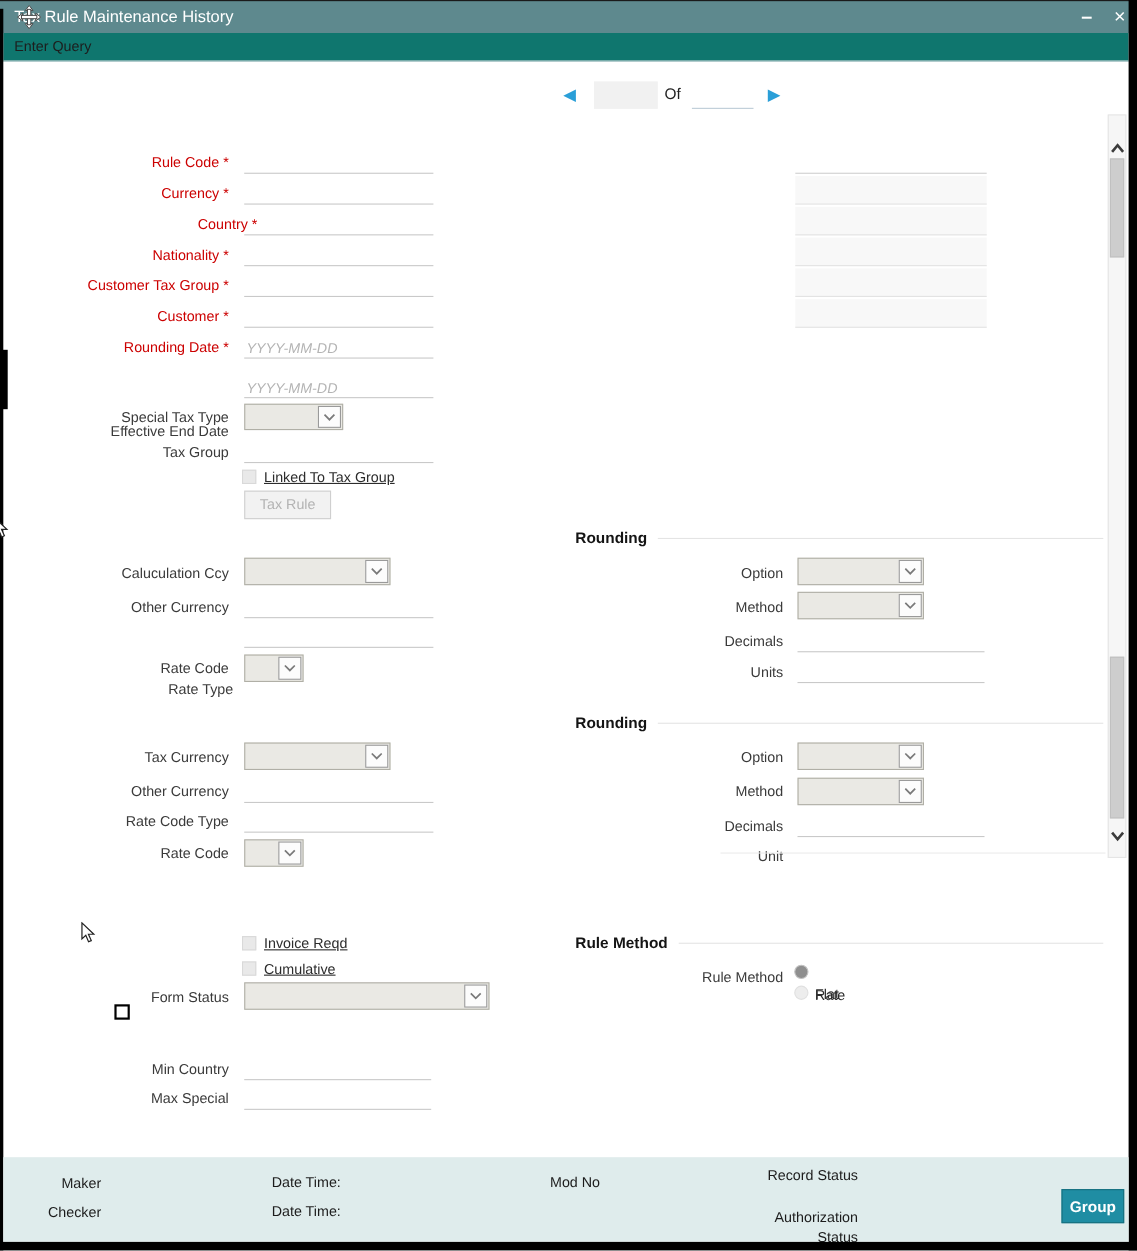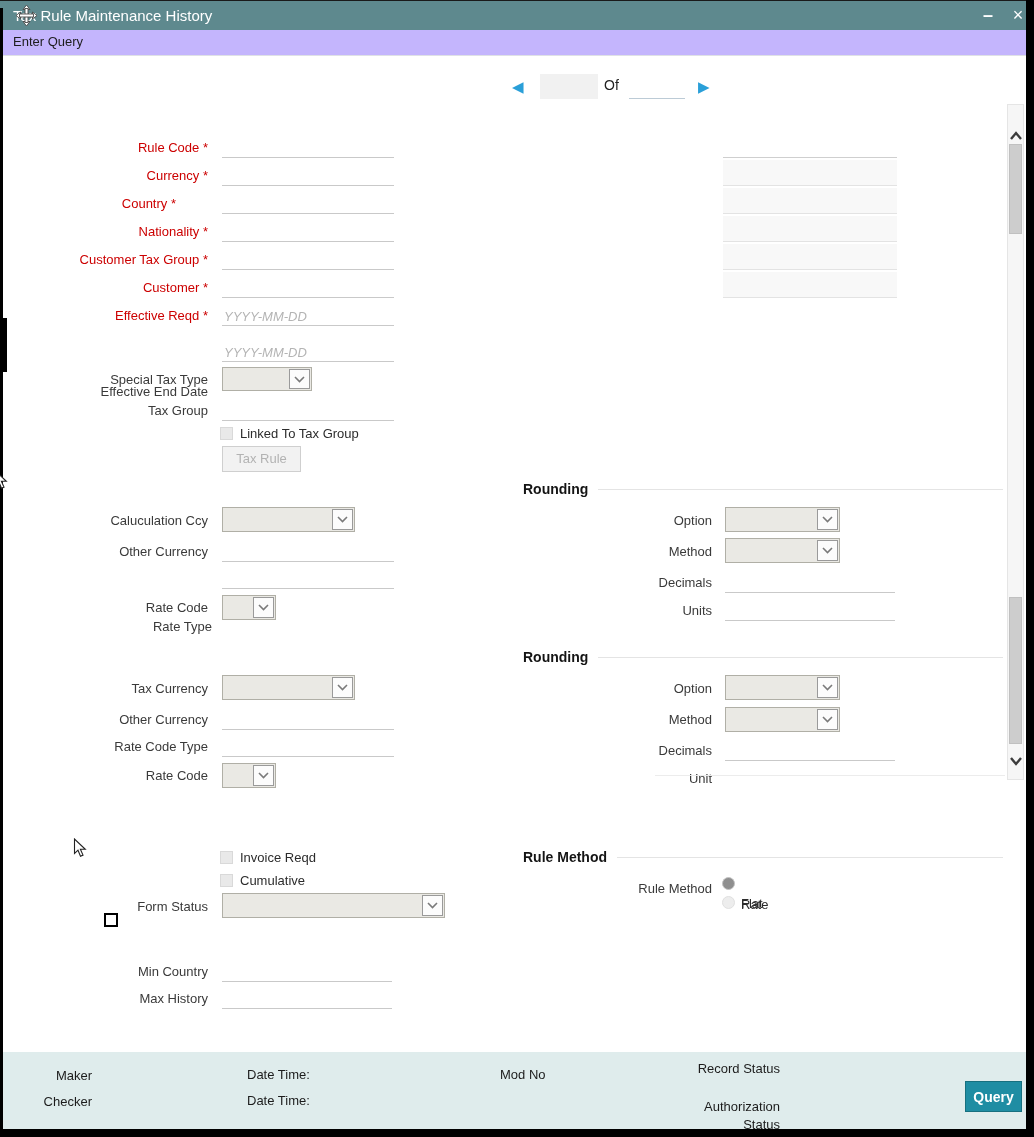--- a/index.html
+++ b/index.html
@@ -5,21 +5,21 @@
   html,body{margin:0;padding:0;background:#cfcfcf;}
   #screen{
     position:relative;width:1034px;height:1137px;overflow:hidden;
     background:#ffffff;font-family:"Liberation Sans",sans-serif;
     -webkit-font-smoothing:antialiased;
   }
   
   .titlebar{position:absolute;left:0;top:0;width:1034px;height:30px;background:#5e898e;border-top:1px solid #27464a;box-sizing:border-box;}
   .title-text{position:absolute;left:13px;top:6px;color:#ffffff;font-size:15px;white-space:nowrap;}
   .win-btn{position:absolute;top:2px;width:28px;height:25px;color:#ffffff;text-align:center;font-size:18px;line-height:25px;cursor:pointer;user-select:none;}
-  .menubar{position:absolute;left:3px;top:30px;width:1023px;height:26px;background:#c4b5fd;border-bottom:1px solid #dfe1e6;box-sizing:border-box;}
+  .menubar{position:absolute;left:3px;top:30px;width:1023px;height:26px;background:#0f766e;border-bottom:1px solid #dfe1e6;box-sizing:border-box;}
   .menubar .mi{position:absolute;left:10px;top:4px;font-size:13px;color:#1d1d1d;}
   .edge-left{position:absolute;left:0;top:8px;width:3px;height:1129px;background:#000;}
   .edge-left-notch{position:absolute;left:0;top:318px;width:7px;height:54px;background:#000;}
   .edge-right{position:absolute;left:1026px;top:0;width:8px;height:1137px;background:#000;}
   .edge-bottom{position:absolute;left:0;top:1129px;width:1034px;height:8px;background:#000;z-index:50;}
   .edge-top{position:absolute;left:0;top:0;width:1034px;height:1px;background:#1a1a1a;}
   
   .nav-arrow{position:absolute;font-size:15px;color:#2a9fd8;cursor:pointer;line-height:20px;}
   .pagebox{position:absolute;left:540px;top:74px;width:54px;height:23px;background:#f1f1f1;border:0;outline:none;font:13px "Liberation Sans",sans-serif;}
   .of-lbl{position:absolute;left:604px;top:77px;font-size:14px;color:#222;}
@@ -27,21 +27,21 @@
   
   .lbl{position:absolute;font-size:13px;color:#3a3a3a;text-align:right;white-space:nowrap;line-height:18px;}
   .lbl.req{color:#cc0000;}
   .uin{position:absolute;height:19px;background:transparent;border:0;border-bottom:1px solid #c9c9c9;outline:none;font:13px "Liberation Sans",sans-serif;color:#701a75;padding:0 2px;box-sizing:border-box;}
   .uin::placeholder{color:#b4b4b4;font-style:italic;font-size:13px;}
   .descf{position:absolute;left:723px;width:174px;height:26px;background:#f8f8f8;border-bottom:1px solid #e3e3e3;box-sizing:border-box;}
   .descf.first{background:transparent;border-bottom:1px solid #cfcfcf;height:19px;}
   .dd{position:absolute;background:#eae9e4;border:1px solid #b0afa6;box-sizing:border-box;display:flex;align-items:stretch;justify-content:flex-end;cursor:pointer;}
   .dd .btn{width:21px;margin:1px;background:#fcfcfc;border:1px solid #9a9a9a;display:flex;align-items:center;justify-content:center;box-sizing:border-box;}
   .cbx{position:absolute;width:13px;height:13px;background:#e9e9e9;border:1px solid #d9d9d9;box-sizing:border-box;}
-  .cbx-lbl{position:absolute;font-size:13px;color:#2c2c2c;line-height:16px;}
+  .cbx-lbl{position:absolute;font-size:13px;color:#2c2c2c;line-height:16px;text-decoration:underline;}
   .sec{position:absolute;display:flex;align-items:center;gap:10px;font-weight:bold;font-size:14px;color:#141414;white-space:nowrap;}
   .sec .line{flex:1;border-top:1px solid #e4e4e4;height:0;}
   .btn-disabled{position:absolute;background:#f2f2f2;border:1px solid #cfcfcf;color:#b3b3b3;font-size:13px;text-align:center;line-height:24px;box-sizing:border-box;}
   .radio{position:absolute;width:13px;height:13px;border-radius:50%;box-sizing:border-box;cursor:pointer;}
   .radio.sel{background:#8f8f8f;border:1px solid #c2c2c2;}
   .radio.unsel{background:#ededed;border:1px solid #e0e0e0;}
   .rad-lbl{position:absolute;font-size:13px;color:#2c2c2c;}
   .blackbox{position:absolute;left:104px;top:913px;width:14px;height:14px;border:2px solid #000;background:#fff;box-sizing:border-box;}
   .divline{position:absolute;border-top:1px solid #ececec;height:0;}
   
@@ -91,37 +91,37 @@
   <span class="nav-arrow" style="left:512px;top:77px;">◀</span>
   <input class="pagebox" style="">
   <span class="of-lbl">Of</span>
   <input class="pageline" style="">
   <span class="nav-arrow" style="left:698px;top:77px;">▶</span>
 
   <div class="lbl req" style="right:826px;top:139px;"><span>Rule Code</span> <span>*</span></div>
   <input class="uin" style="left: 222px; top: 139px; width: 172px;">
   <div class="lbl req" style="right:826px;top:167px;"><span>Currency</span> <span>*</span></div>
   <input class="uin" style="left: 222px; top: 167px; width: 172px;">
-  <div class="lbl req" style="right:858px;top:195px;margin-left:14px;"><span>Country</span> <span>*</span></div>
+  <div class="lbl req" style="right:800px;top:195px;margin-left:14px;"><span>Country</span> <span>*</span></div>
   <input class="uin" style="left: 222px; top: 195px; width: 172px;">
   <div class="lbl req" style="right:826px;top:223px;"><span>Nationality</span> <span>*</span></div>
   <input class="uin" style="left: 222px; top: 223px; width: 172px;">
   <div class="lbl req" style="right:826px;top:251px;"><span>Customer Tax Group</span> <span>*</span></div>
   <input class="uin" style="left: 222px; top: 251px; width: 172px;">
   <div class="lbl req" style="right:826px;top:279px;"><span>Customer</span> <span>*</span></div>
   <input class="uin" style="left: 222px; top: 279px; width: 172px;">
 
   <div class="descf first" style="top:139px;"></div>
   <div class="descf" style="top:160px;"></div>
   <div class="descf" style="top:188px;"></div>
   <div class="descf" style="top:216px;"></div>
   <div class="descf" style="top:244px;"></div>
   <div class="descf" style="top:272px;"></div>
 
-  <div class="lbl req" style="right:826px;top:307px;"><span>Effective Reqd</span> <span>*</span></div>
+  <div class="lbl req" style="right:826px;top:307px;"><span>Rounding Date</span> <span>*</span></div>
   <input class="uin" style="left: 222px; top: 307px; width: 172px;" placeholder="YYYY-MM-DD">
   <div class="lbl" style="right:826px;top:343px;margin-top:40px;">Effective End Date</div>
   <input class="uin" style="left: 222px; top: 343px; width: 172px;" placeholder="YYYY-MM-DD">
   <div class="lbl" style="right:826px;top:371px;">Special Tax Type</div>
   <div class="dd" style="left:222px;top:367px;width:90px;height:24px;">
     <span class="btn">
         <svg width="11" height="7" viewBox="0 0 11 7">
           <polyline points="1,1 5.5,5.5 10,1" fill="none" stroke="#7a7a7a" stroke-width="1.6"></polyline>
         </svg>
       </span>
@@ -243,32 +243,32 @@
       <span class="line"></span>
   </div>
   <div class="lbl" style="right:322px;top:880px;">Rule Method</div>
   <div class="radio sel" style="left:722px;top:877px;"></div>
   <div class="rad-lbl" style="left:741px;top:897px;text-align:center;">Rate</div>
   <div class="radio unsel" style="left:722px;top:896px;"></div>
   <div class="rad-lbl" style="left:741px;top:896px;">Flat</div>
 
   <div class="lbl" style="right:826px;top:963px;">Min Country</div>
   <input class="uin" style="left: 222px; top: 963px; width: 170px;">
-  <div class="lbl" style="right:826px;top:990px;">Max History</div>
+  <div class="lbl" style="right:826px;top:990px;">Max Special</div>
   <input class="uin" style="left: 222px; top: 990px; width: 170px;">
 
   <div class="footer"></div>
   <div class="flabel fright" style="left:20px;top:1067px;width:72px;">Maker</div>
   <div class="flabel fright" style="left:20px;top:1093px;width:72px;">Checker</div>
   <div class="flabel" style="left:247px;top:1067px;">Date Time:</div>
   <div class="flabel" style="left:247px;top:1093px;">Date Time:</div>
   <div class="flabel" style="left:500px;top:1067px;">Mod No</div>
   <div class="flabel fright" style="left:690px;top:1060px;width:90px;">Record Status</div>
   <div class="flabel fright" style="left:670px;top:1098px;width:110px;">Authorization Status</div>
-  <button class="exit-btn">Query</button>
+  <button class="exit-btn">Group</button>
 
   <div class="sbar"></div>
   <span class="schev" style="top:128px;">
     <svg width="14" height="12" viewBox="0 0 14 12">
         <polyline points="2,9 7,3 12,9" fill="none" stroke="#3c3c3c" stroke-width="2.4"></polyline>
       </svg>
   </span>
   <div class="sthumb" style="top:144px;height:90px;"></div>
   <div class="sthumb" style="top:597px;height:147px;"></div>
   <span class="schev" style="top:753px;">

